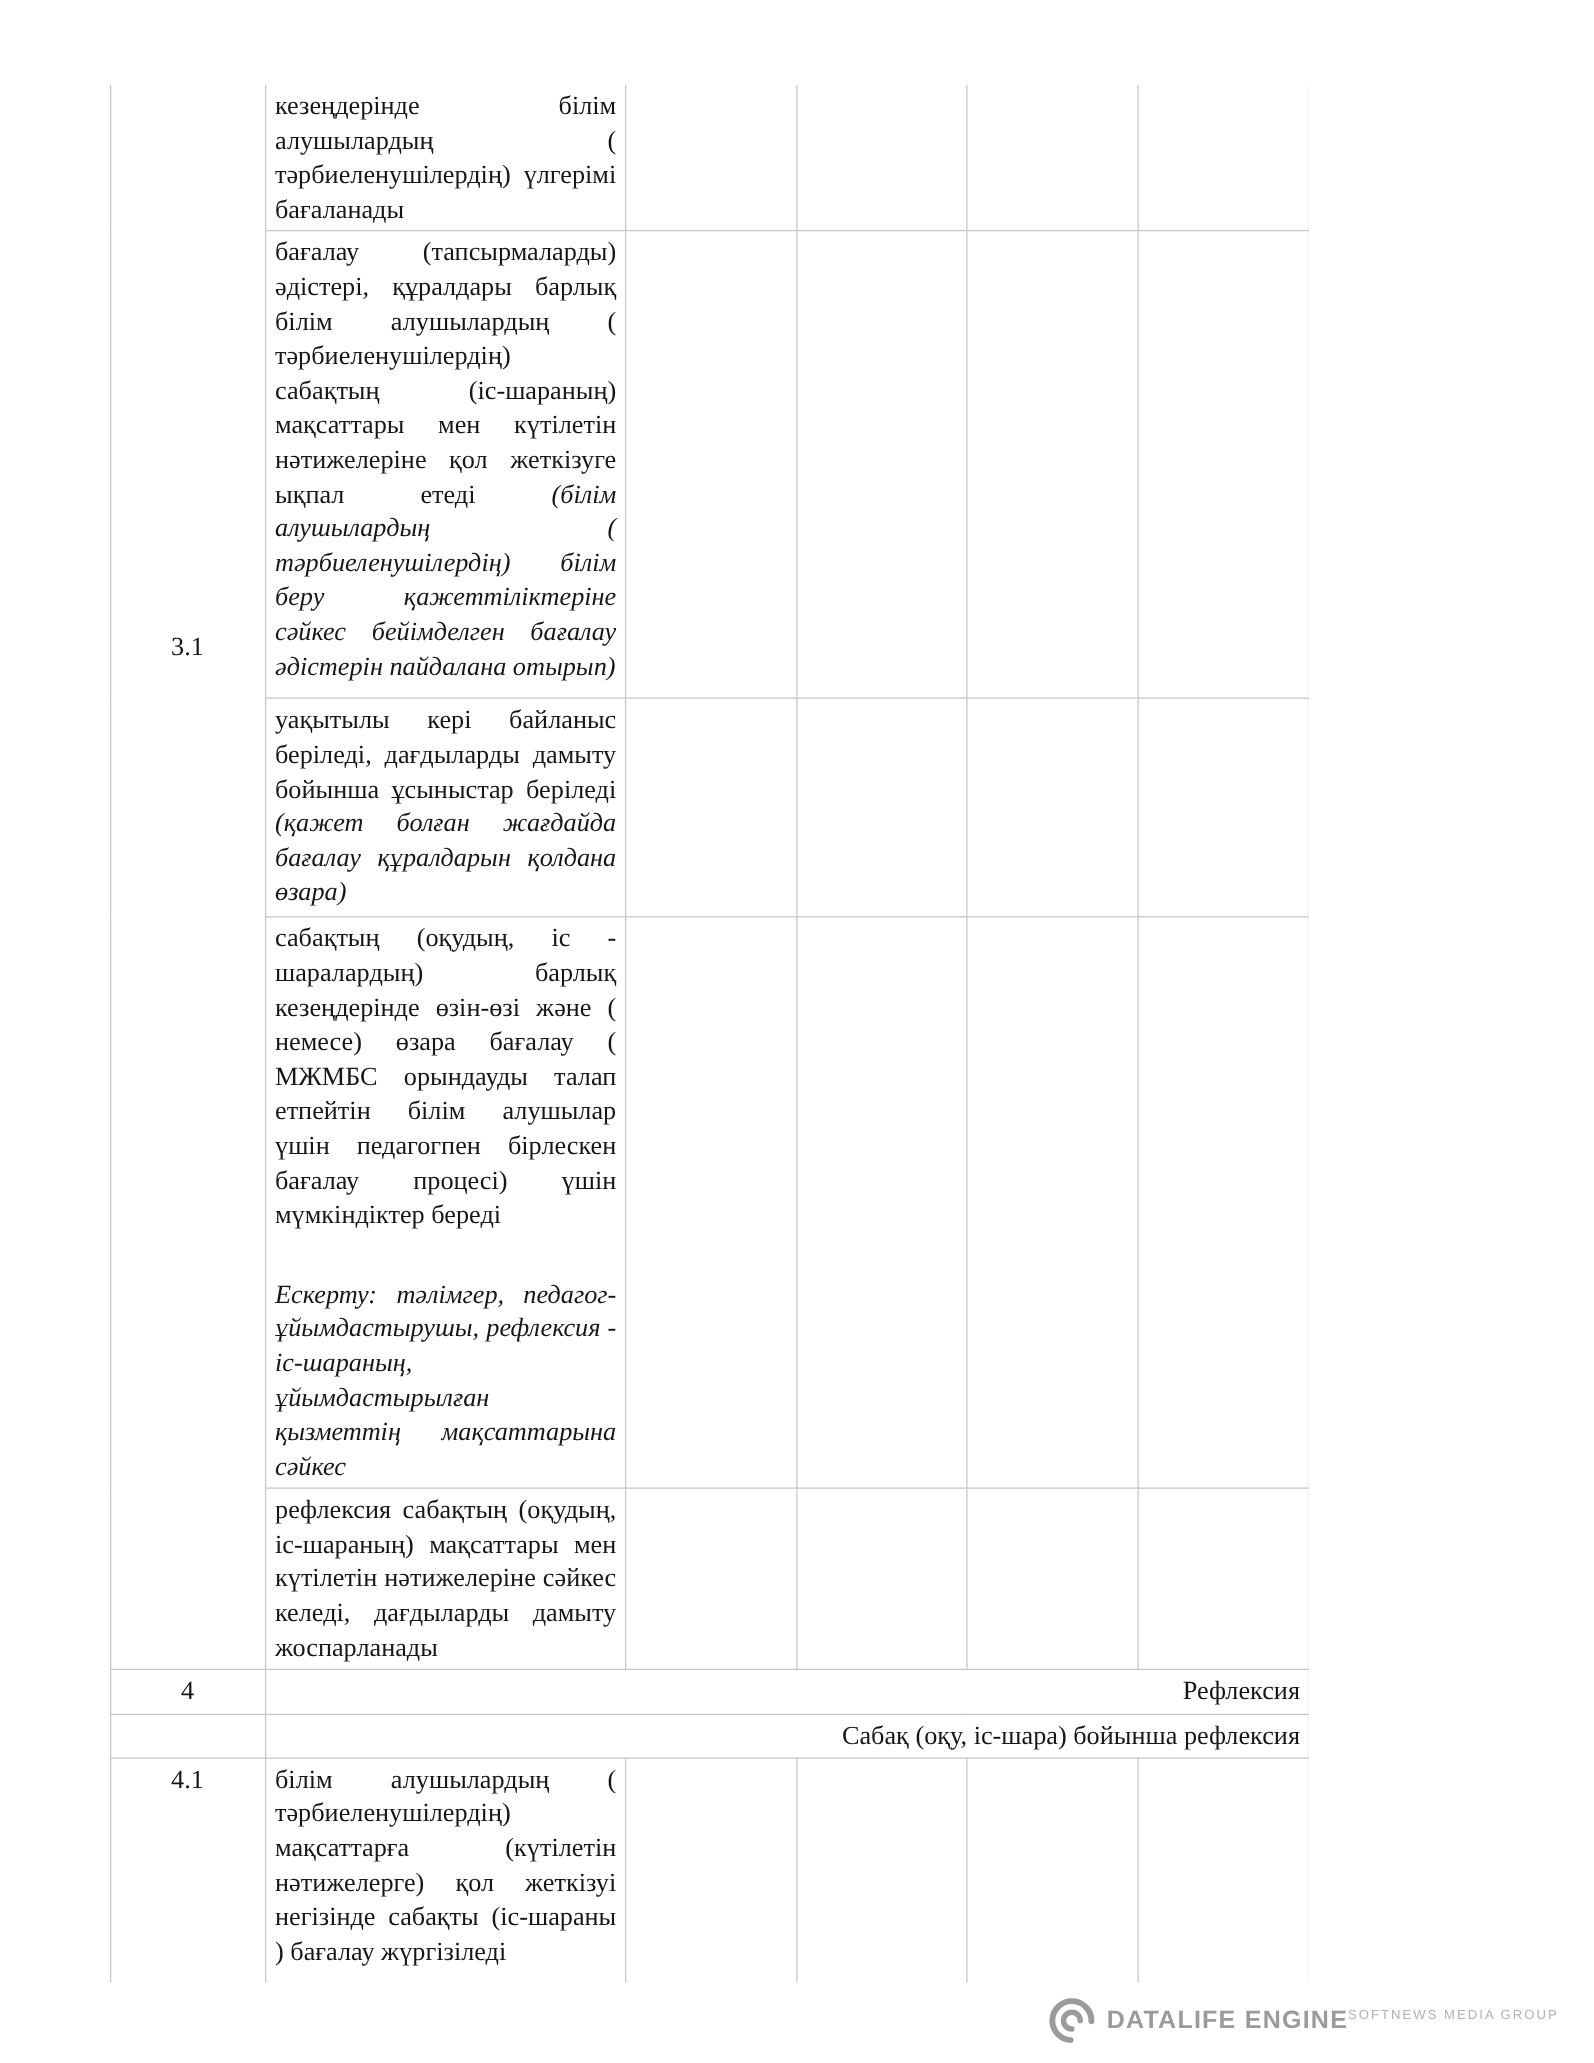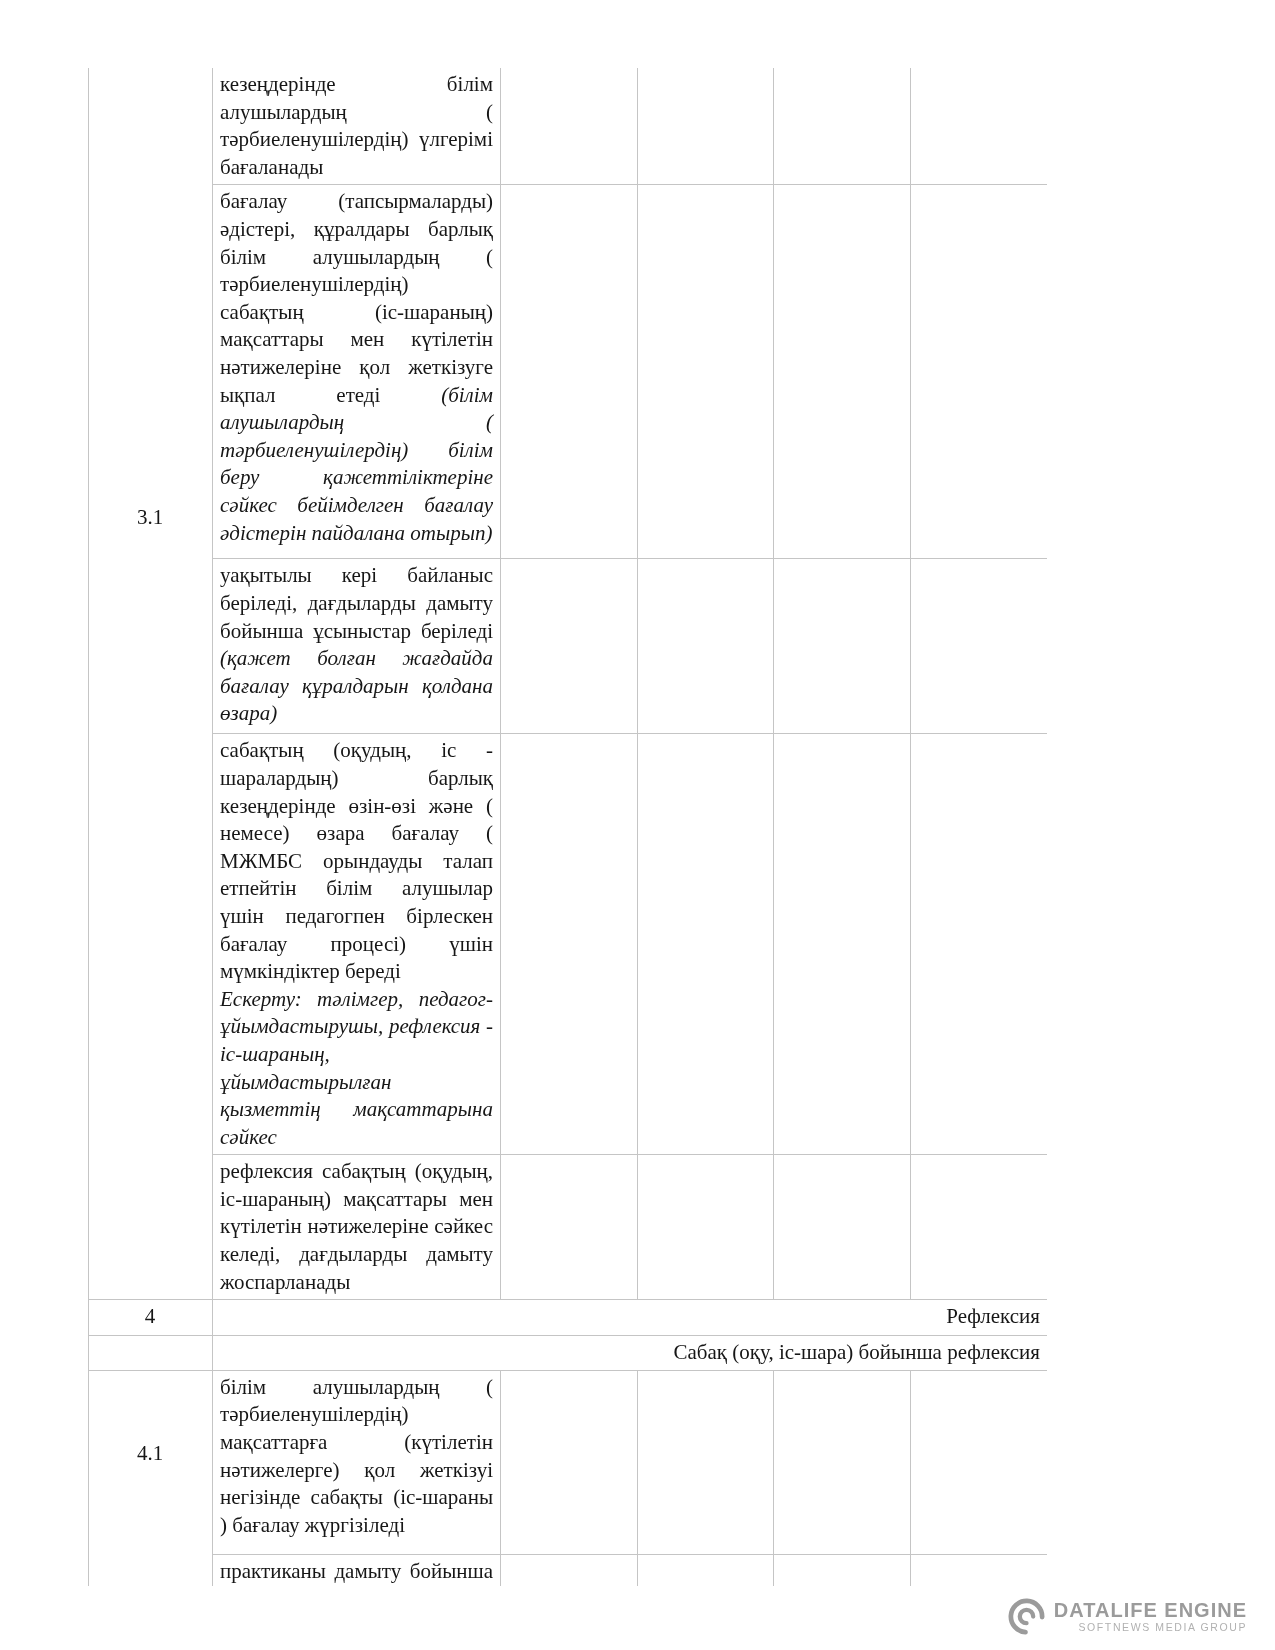--- a/index.html
+++ b/index.html
@@ -26,35 +26,35 @@
     border:1px solid #c5c5c5;
     vertical-align:top;
     font-size:21px;
     line-height:27.6px;
     padding:3px 7px 3px 7px;
   }
   tr.row-first td { border-top:none; }
   td.num { padding-left:6px; text-align:center; }
   td.crit { text-align:justify; }
   td.span-title { text-align:right; }
-  .it { font-style:italic; }
+  .it { font-style:italic;margin-top:36px; }
   .num-label { display:block; }
   .num-label.off-31 { margin-top:433px; }
-  .num-label.off-41 { margin-top:66px; }
+  .num-label.off-41 { }
 
   .watermark {
     position:absolute;
     top:1598px; right:28px;
     display:flex;
     align-items:center;
     gap:9px;
     user-select:none;
   }
   .wm-icon { width:37px; height:37px; flex:0 0 auto; }
-  .wm-text { display:flex; flex-direction:column; }
+  .wm-text { display:flex; flex-direction:row; }
   .wm-brand {
     font-family:"Liberation Sans","DejaVu Sans",sans-serif;
     font-weight:bold;
     font-size:20px;
     letter-spacing:1px;
     color:#9b9b9b;
     line-height:21px;
     white-space:nowrap;
   }
   .wm-sub {

